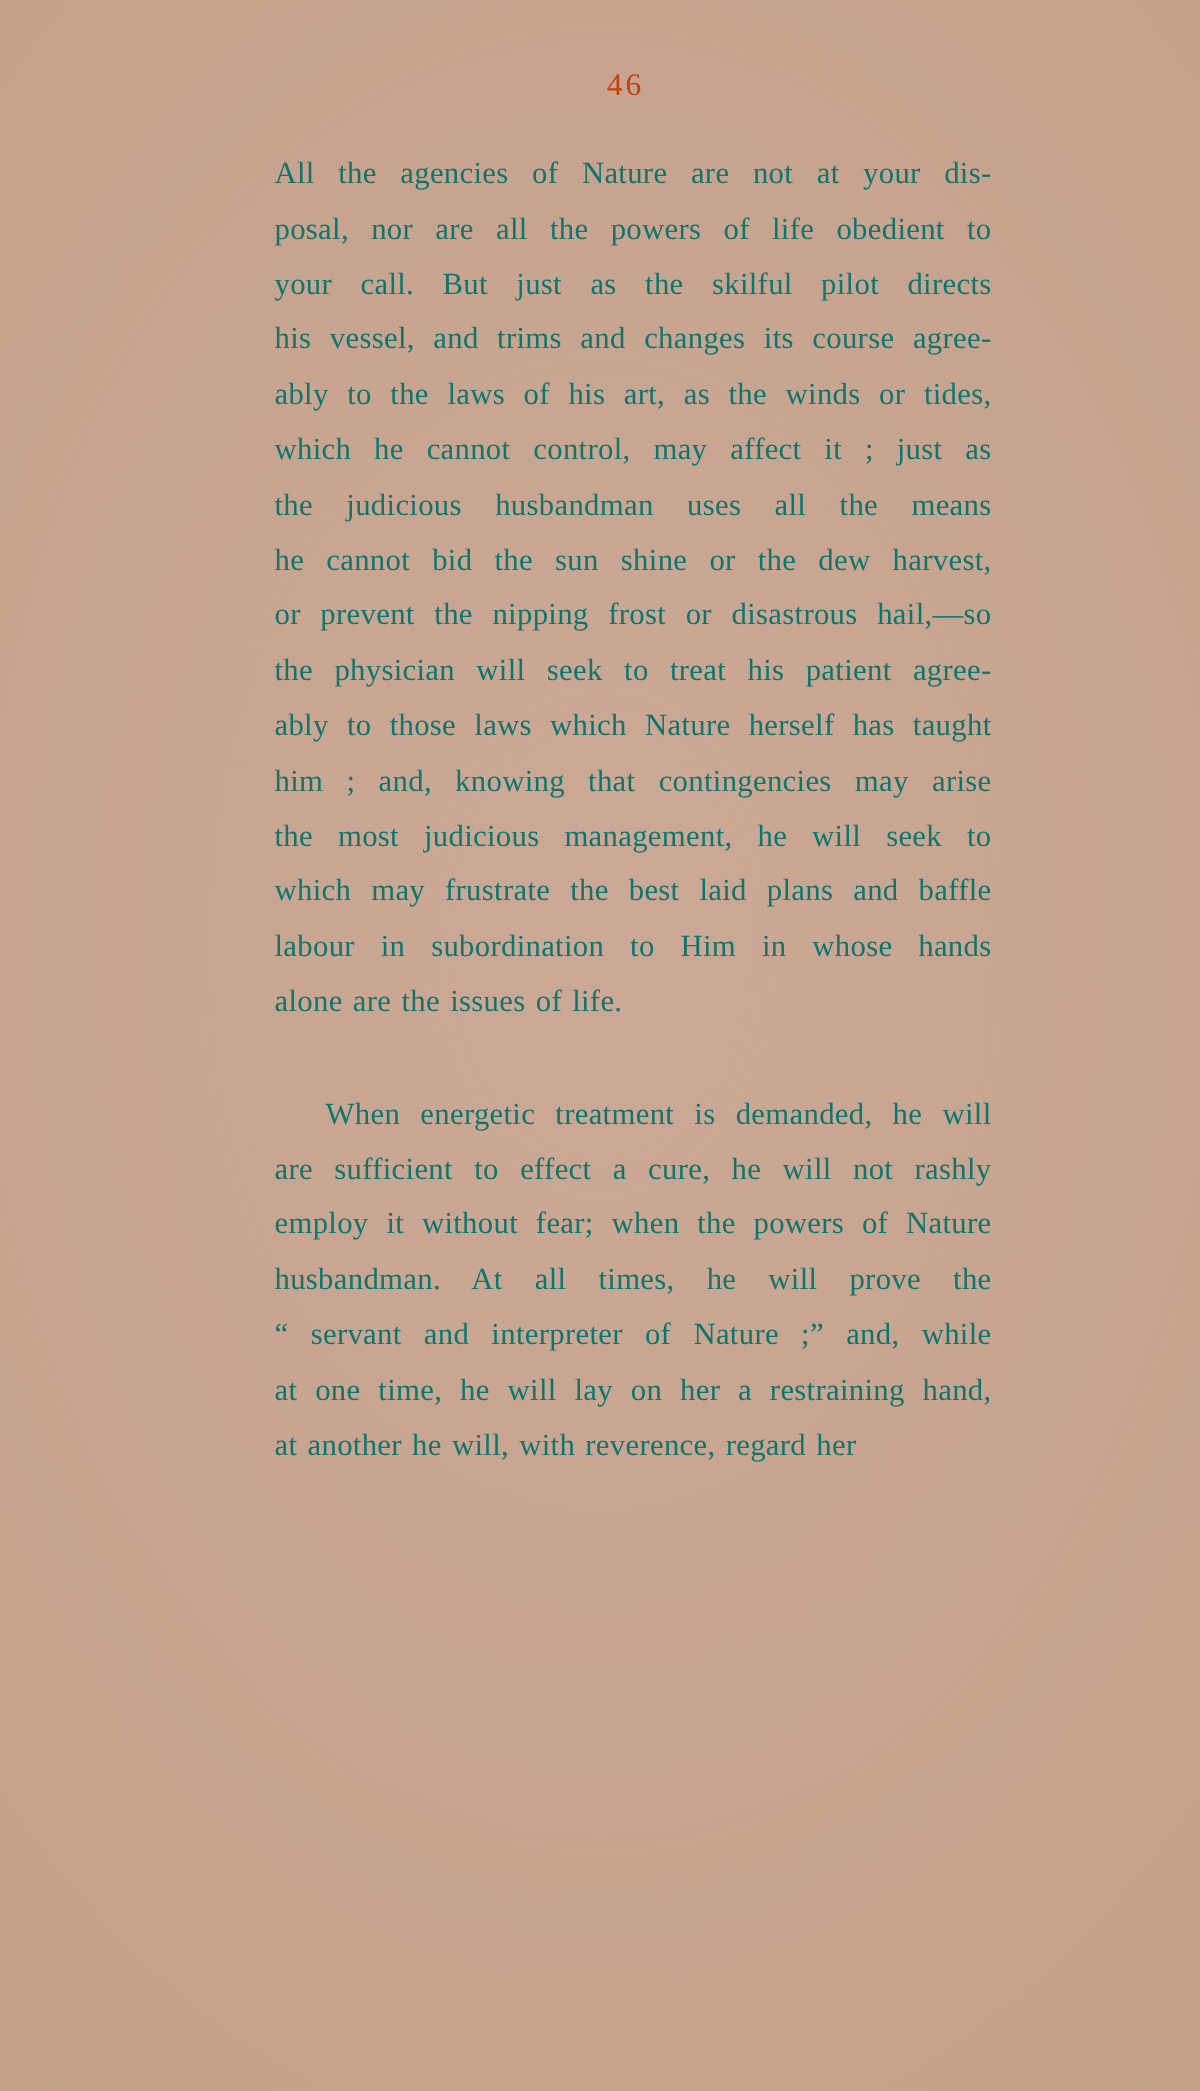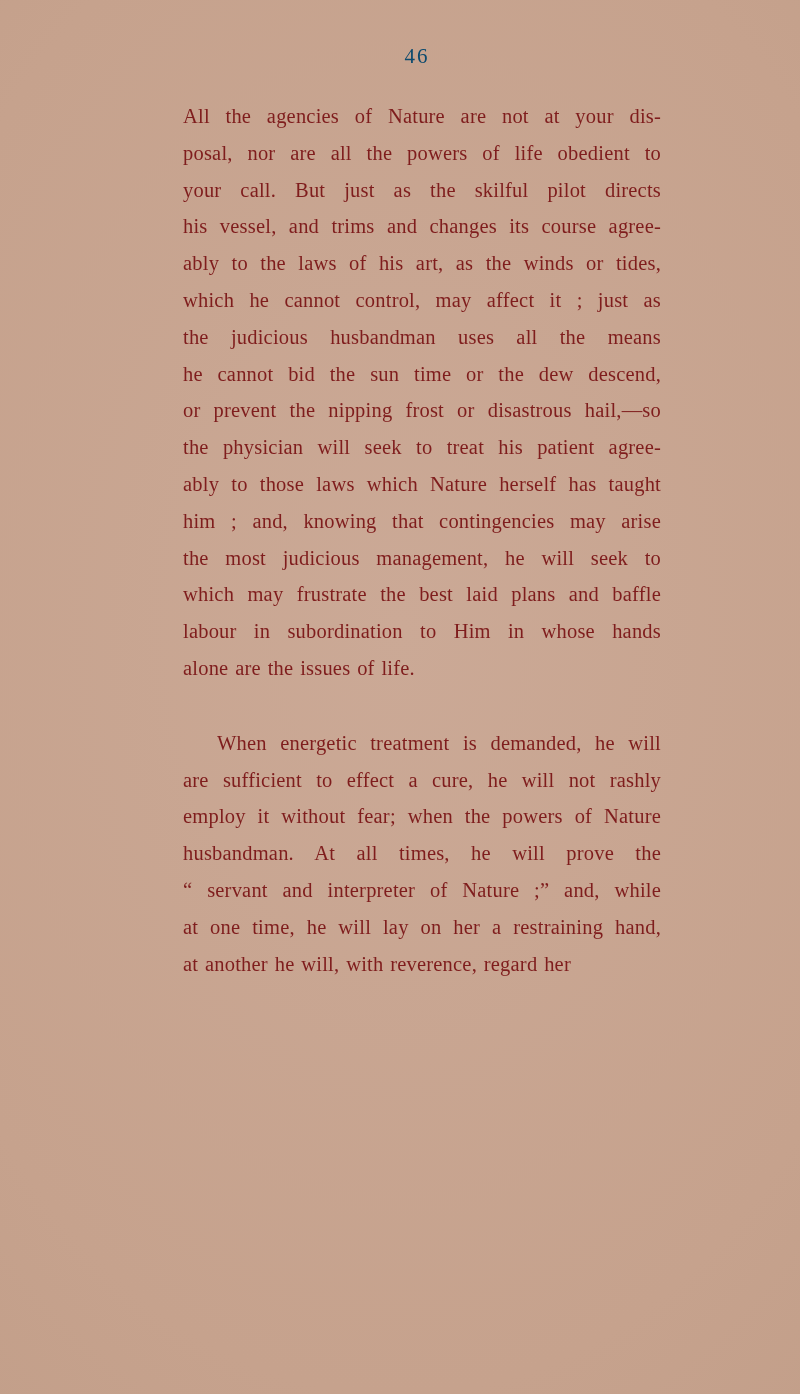--- a/index.html
+++ b/index.html
@@ -23,30 +23,30 @@
     height: 1394px;
   }
   .page-number {
     position: absolute;
     top: 44px;
     left: 183px;
     width: 468px;
     text-align: center;
     font-size: 21px;
     letter-spacing: 2px;
-    color: #0c4a6e;
+    color: #c2410c;
   }
   .text-block {
     position: absolute;
     top: 98px;
     left: 183px;
     width: 478px;
     font-size: 20.5px;
     line-height: 36.8px;
-    color: #7f1d1d;
+    color: #0f766e;
   }
   .paragraph {
     margin: 0;
     padding: 0;
   }
   .text-line {
     text-align: justify;
     text-align-last: justify;
     white-space: normal;
     letter-spacing: 0.2px;
@@ -67,21 +67,21 @@
   <div class="page-number">46</div>
   <div class="text-block" id="text-block">
       <div class="paragraph">
         <div class="text-line">All the agencies of Nature are not at your dis-</div>
         <div class="text-line">posal, nor are all the powers of life obedient to</div>
         <div class="text-line">your call.  But just as the skilful pilot directs</div>
         <div class="text-line">his vessel, and trims and changes its course agree-</div>
         <div class="text-line">ably to the laws of his art, as the winds or tides,</div>
         <div class="text-line">which he cannot control, may affect it ; just as</div>
         <div class="text-line">the judicious husbandman uses all the means</div>
-        <div class="text-line">he cannot bid the sun time or the dew descend,</div>
+        <div class="text-line">he cannot bid the sun shine or the dew harvest,</div>
         <div class="text-line">or prevent the nipping frost or disastrous hail,—so</div>
         <div class="text-line">the physician will seek to treat his patient agree-</div>
         <div class="text-line">ably to those laws which Nature herself has taught</div>
         <div class="text-line">him ; and, knowing that contingencies may arise</div>
         <div class="text-line">the most judicious management, he will seek to</div>
         <div class="text-line">which may frustrate the best laid plans and baffle</div>
         <div class="text-line">labour in subordination to Him in whose hands</div>
         <div class="text-line last">alone are the issues of life.</div>
       </div>
       <div class="paragraph indented">

